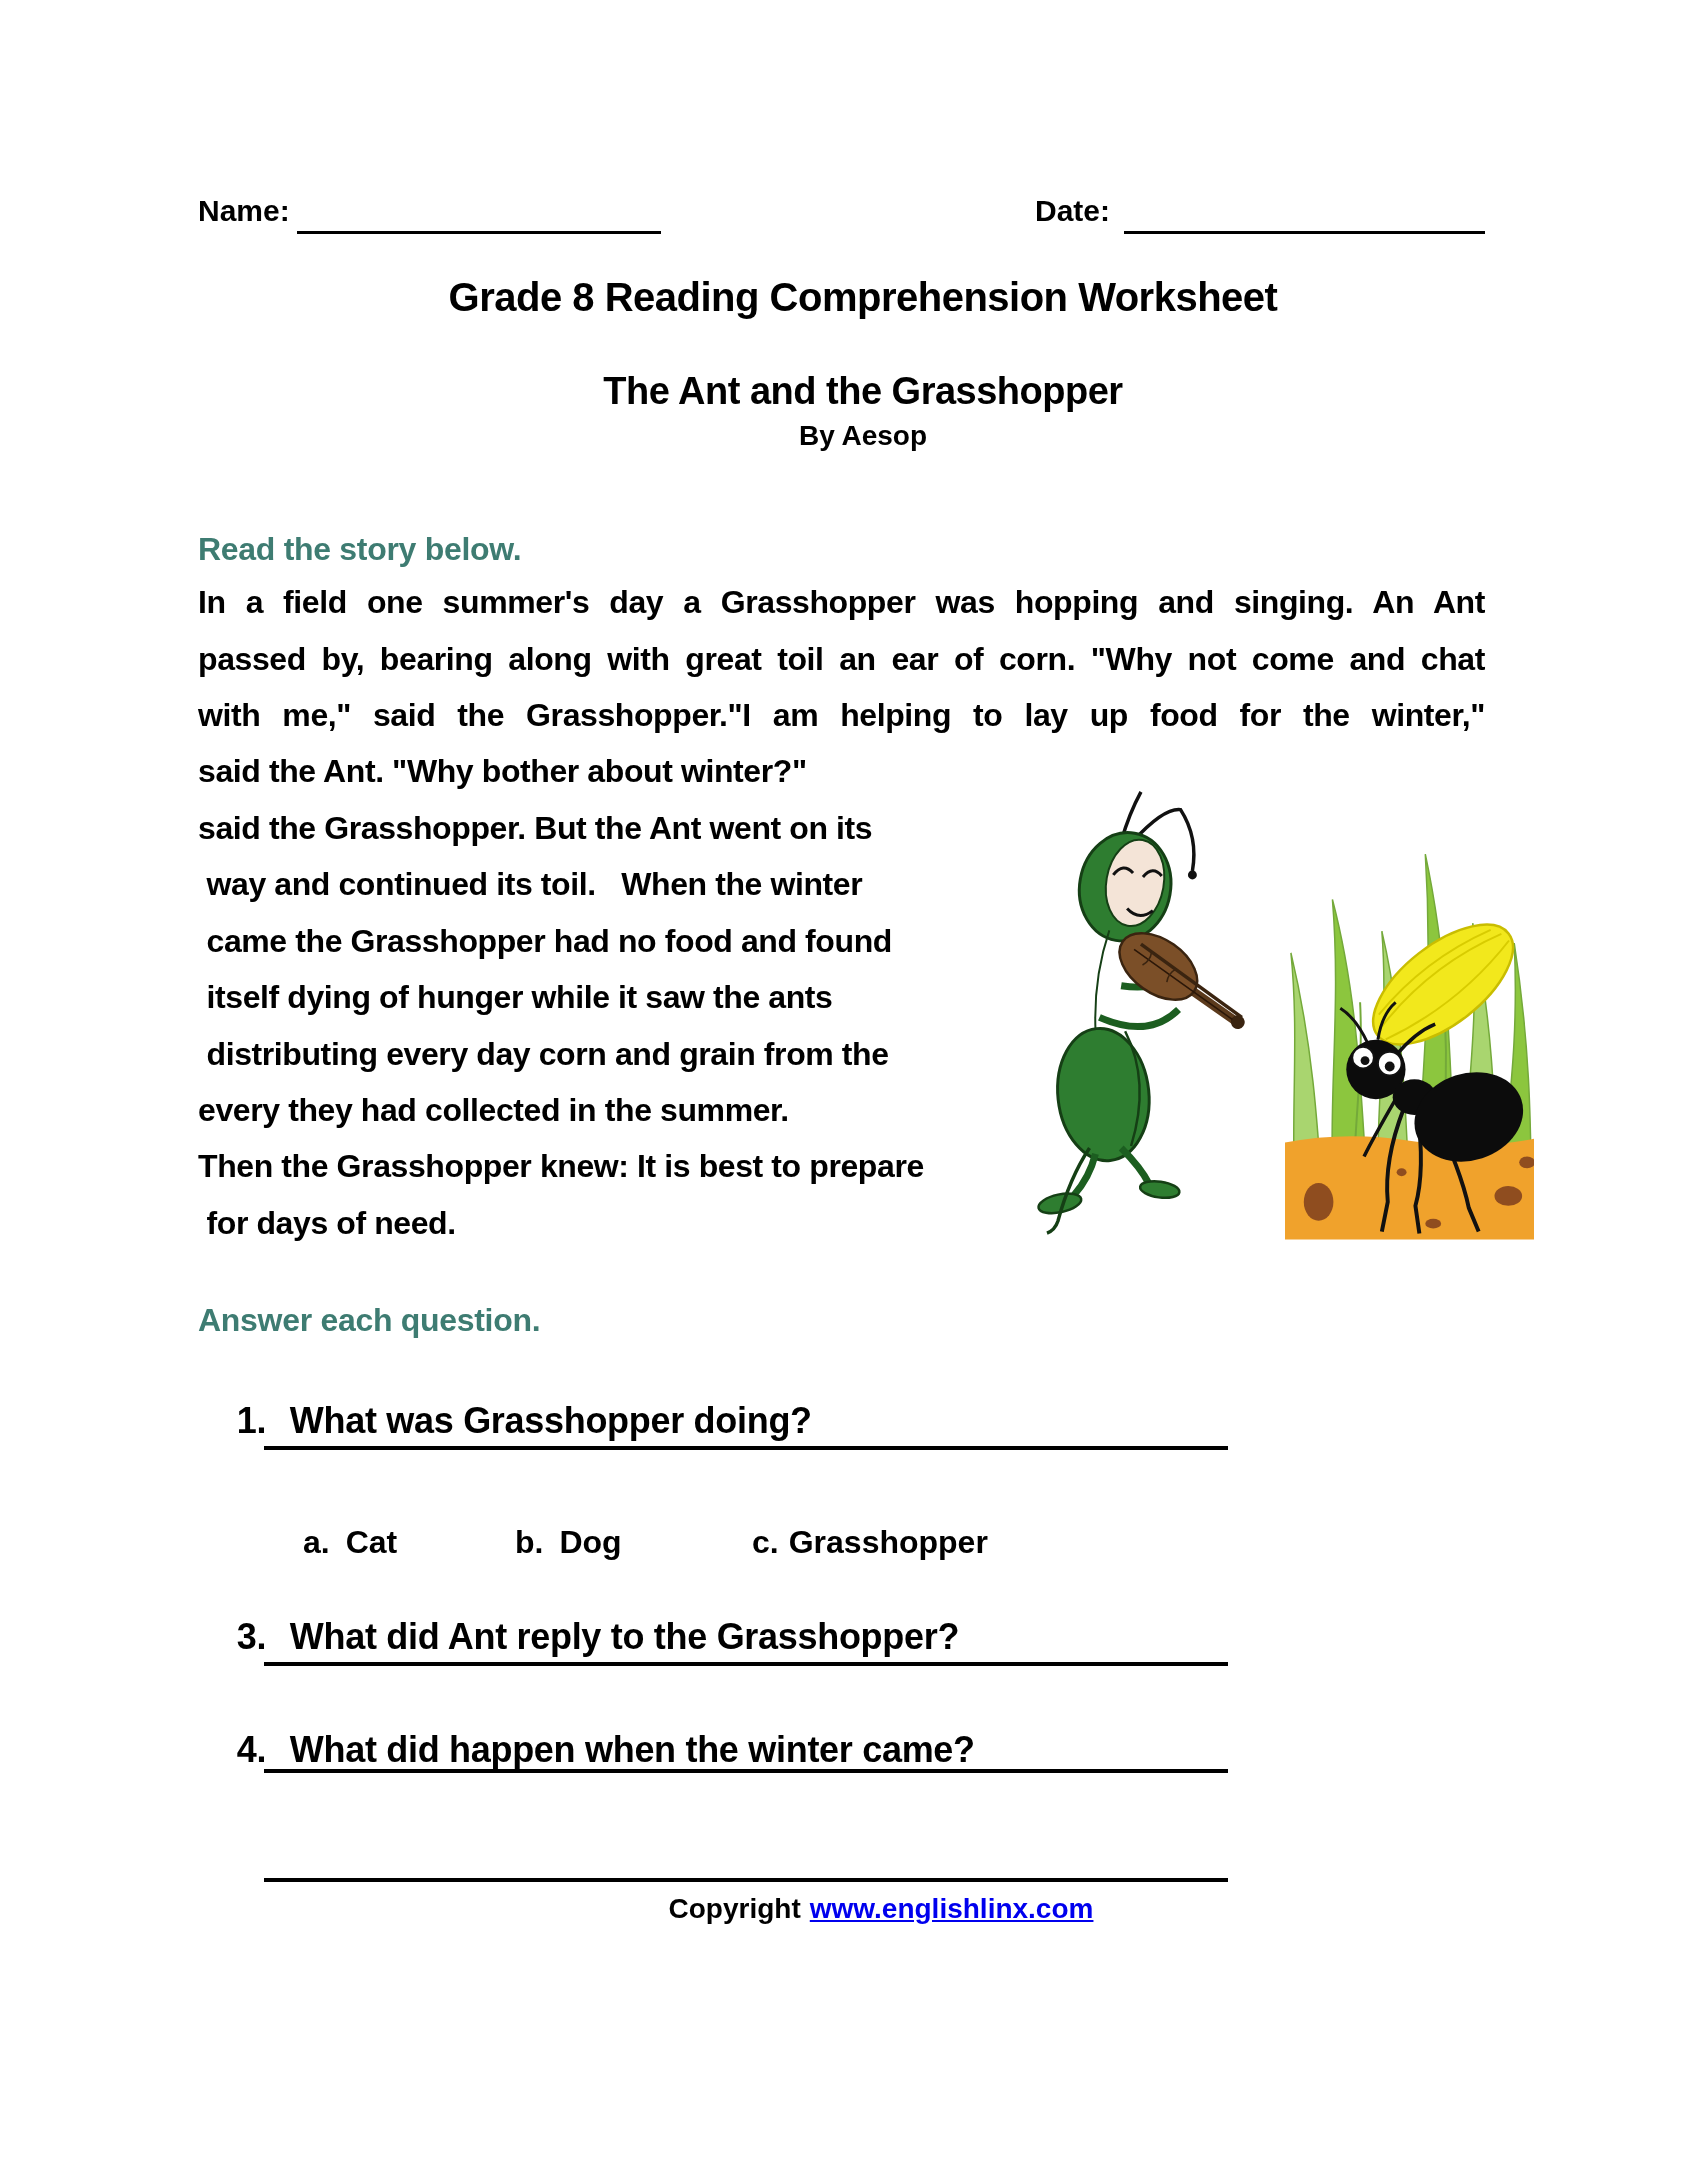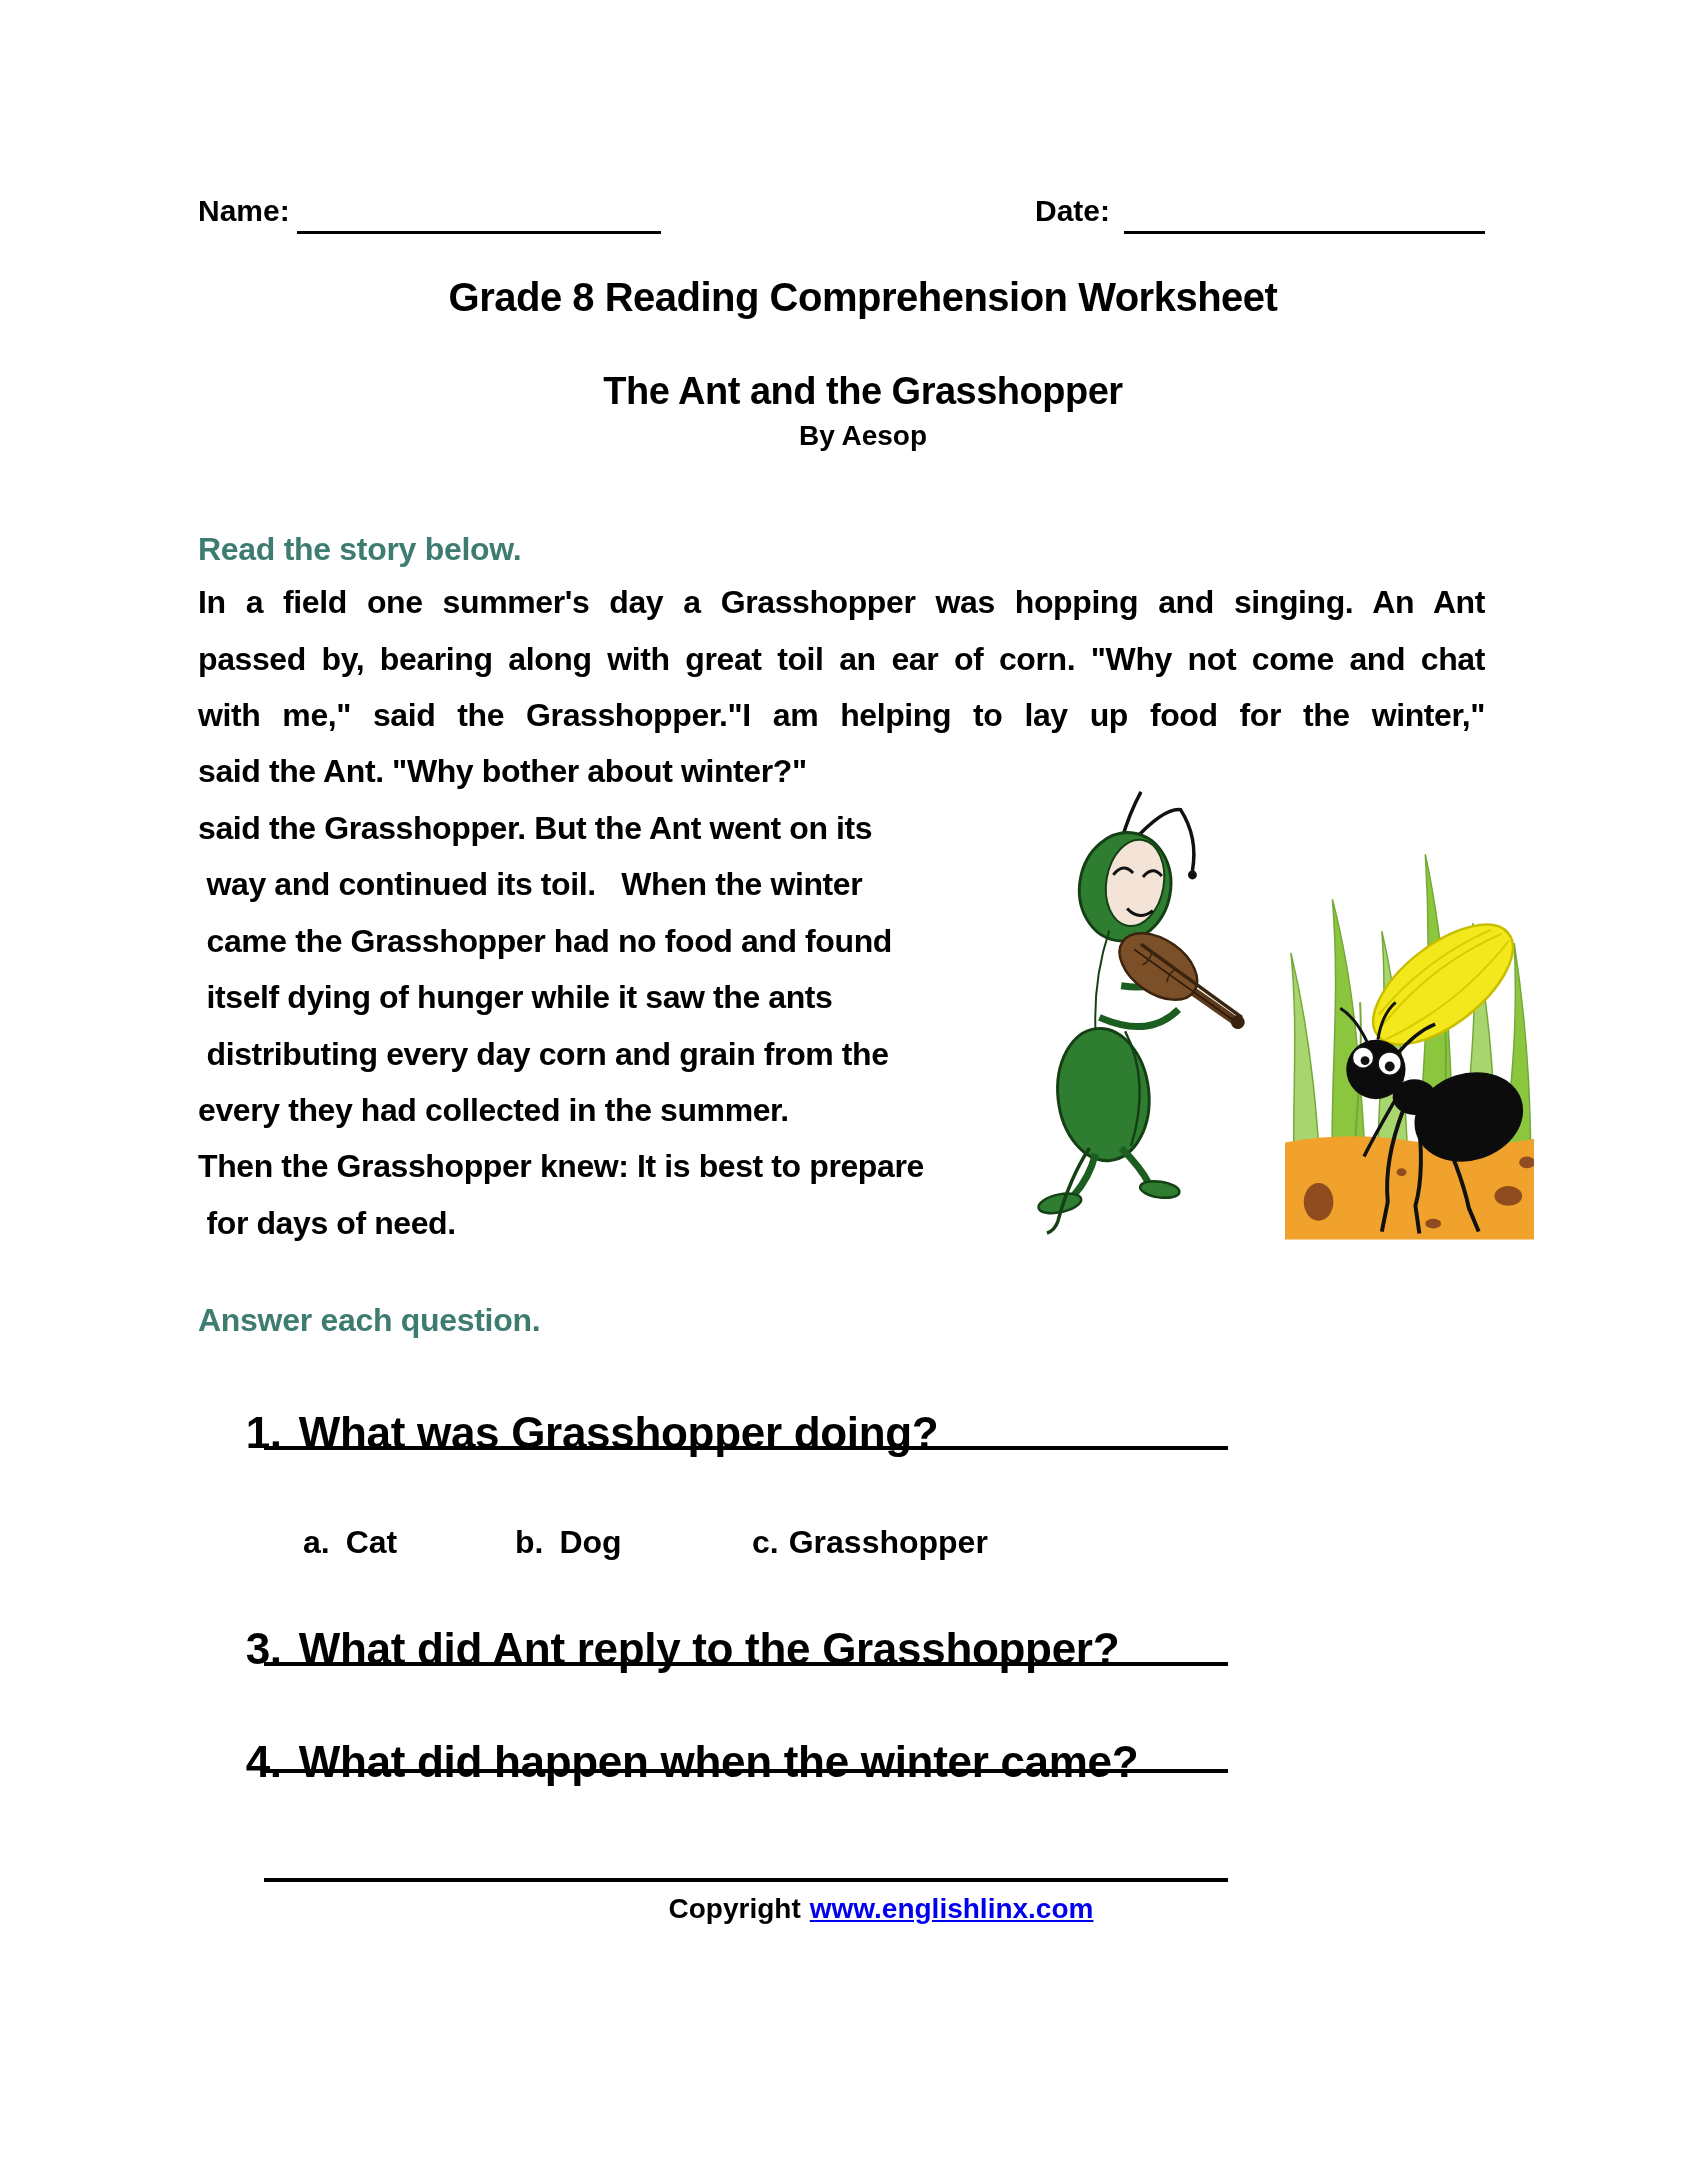--- a/index.html
+++ b/index.html
@@ -17,21 +17,21 @@
   .fieldline{border-bottom:3px solid #000;}
   .title{left:0;right:0;text-align:center;font-size:40px;font-weight:bold;letter-spacing:-0.5px;}
   .subtitle{left:0;right:0;text-align:center;font-size:38px;font-weight:bold;letter-spacing:-0.5px;}
   .byline{left:0;right:0;text-align:center;font-size:28px;font-weight:bold;}
   .teal-heading{font-size:32px;font-weight:bold;color:#3E7C72;letter-spacing:-0.3px;}
   .story-line{
     left:198px;font-size:32px;font-weight:bold;letter-spacing:-0.4px;
     white-space:pre;
   }
   .jline{width:1287px;white-space:normal;text-align:justify;text-align-last:justify;}
-  .qrow{left:198px;font-size:44px;font-weight:bold;letter-spacing:-0.3px;white-space:pre;}
+  .qrow{left:198px;font-size:36px;font-weight:bold;letter-spacing:-0.3px;white-space:pre;}
   .qnum{display:inline-block;min-width:53px;}
   .ansline{left:264px;width:964px;border-bottom:4px solid #000;}
   .optrow{left:198px;width:1287px;height:44px;}
   .opt{position:absolute;font-size:32px;font-weight:bold;white-space:pre;}
   .optletter{display:inline-block;margin-right:16px;}
   .copyright{left:0;right:0;text-align:center;font-size:28px;font-weight:bold;}
   .cp-prefix{margin-right:9px;margin-left:36px;}
   .cp-link{color:#0000EE;text-decoration:underline;cursor:pointer;}
   svg{display:block;}
 </style>

